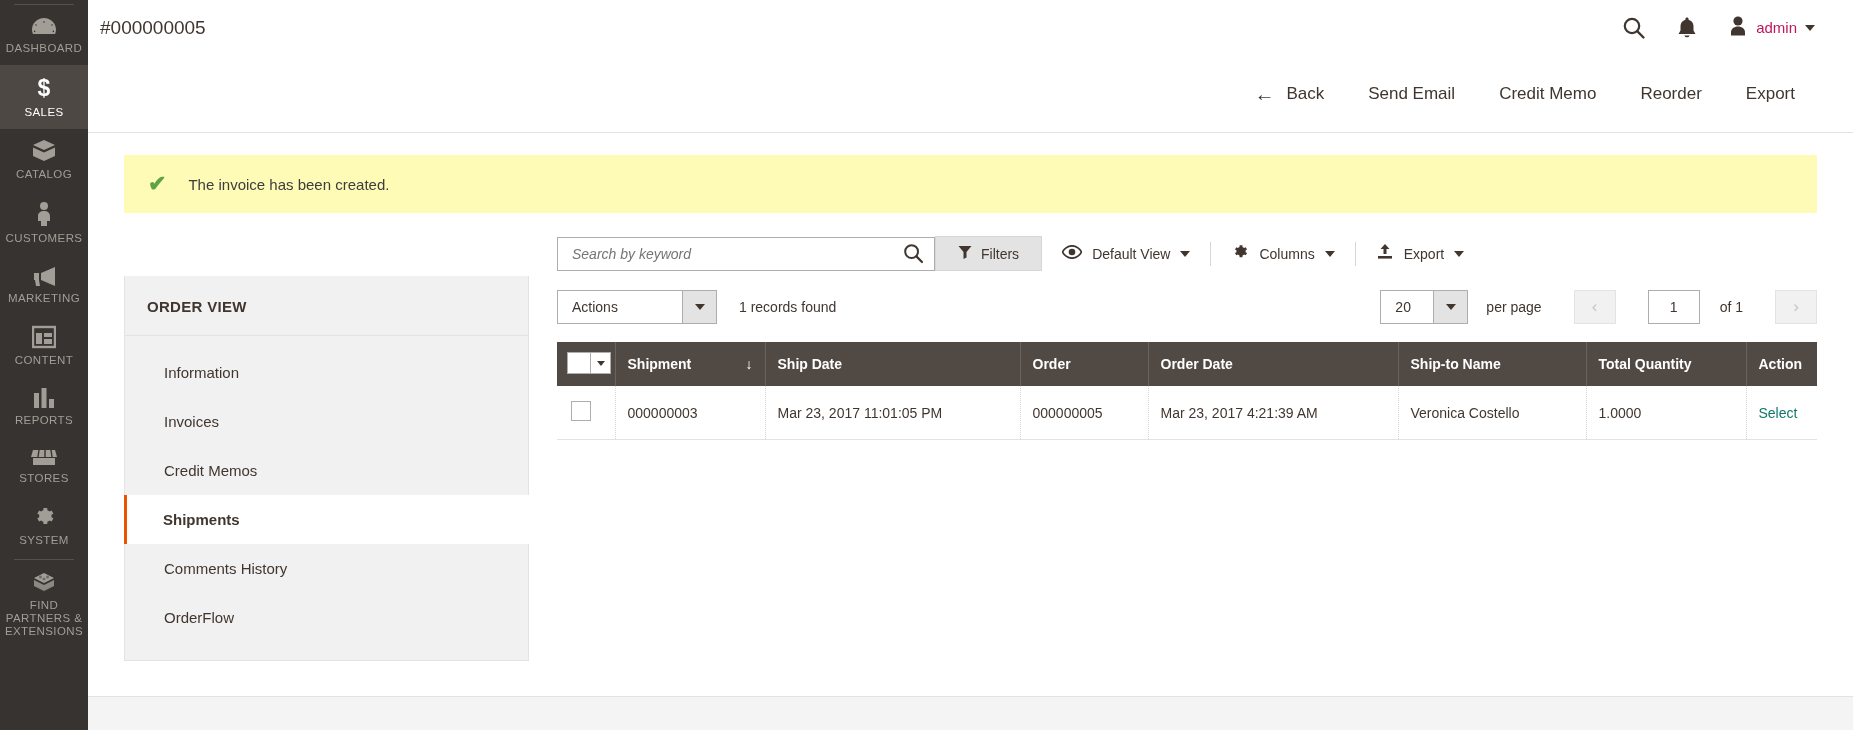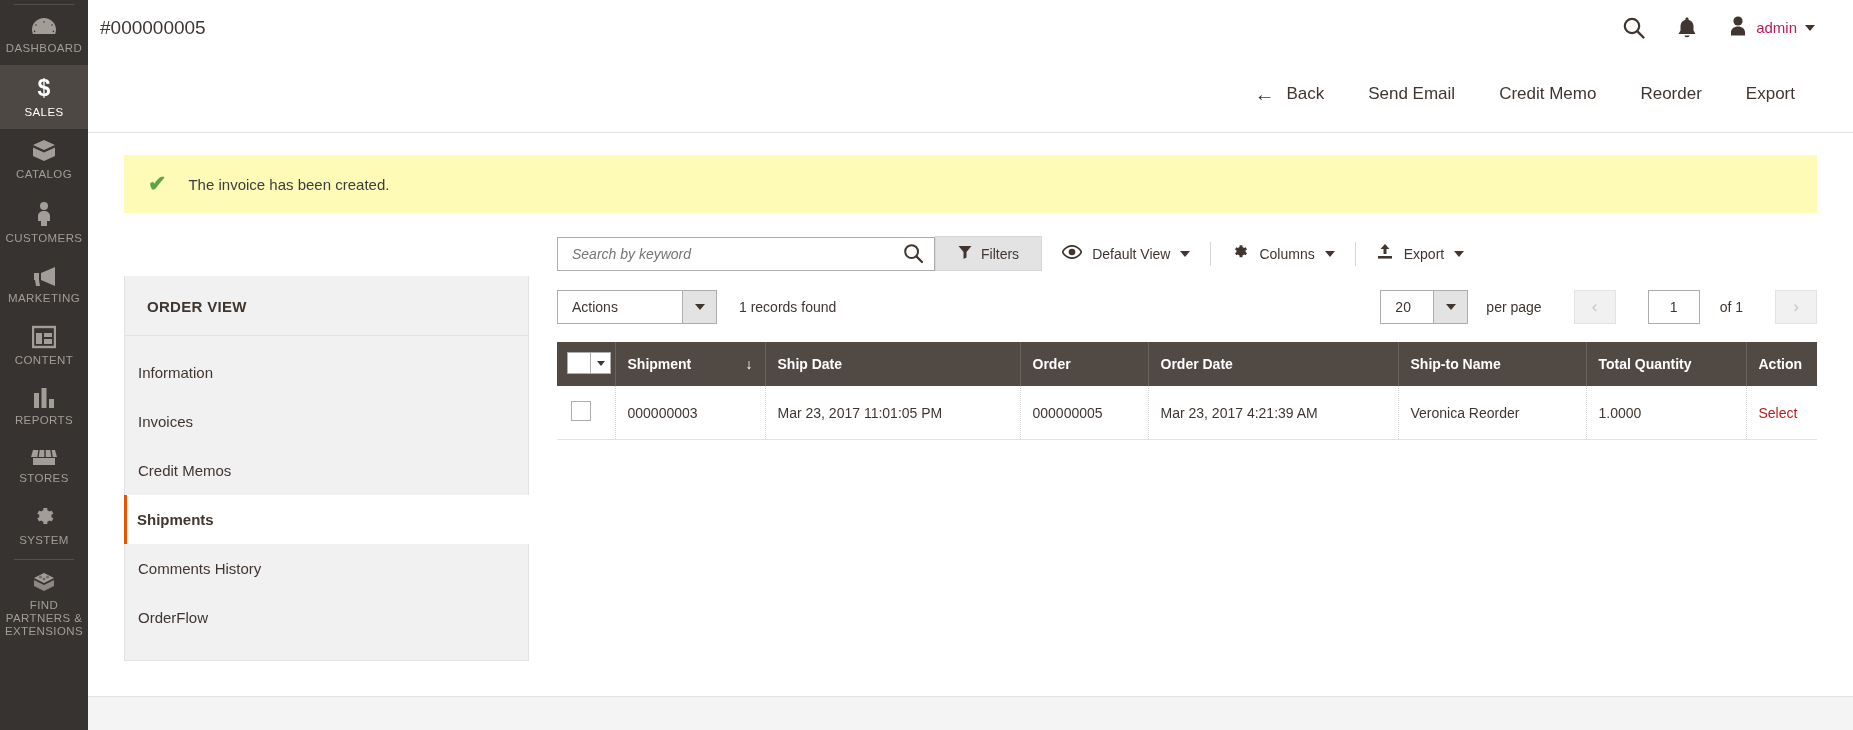--- a/index.html
+++ b/index.html
@@ -176,21 +176,21 @@
     font-weight: bold;
     color: #41362f;
     padding: 22px 22px 20px 22px;
     border-bottom: 1px solid #e3e3e3;
     letter-spacing: 0.3px;
   }
   .ov-list { list-style: none; margin: 0; padding: 12px 0 0 0; }
   .ov-item {
     font-size: 15px;
     color: #41362f;
-    padding: 16px 22px 16px 10px;
+    padding: 16px 22px 16px 36px;
     cursor: pointer;
     border-left: 3px solid transparent;
   }
   .ov-item.active {
     background: #ffffff;
     border-left: 3px solid #eb5202;
     font-weight: bold;
     margin-left: -1px;
     margin-right: -1px;
   }
@@ -366,21 +366,21 @@
   table.grid tbody td:last-child { border-right: none; }
   table.grid tbody td.cb-col { padding-left: 14px; }
   .row-cb {
     width: 20px; height: 20px;
     border: 1px solid #adadad;
     background: #fff;
     display: inline-block;
     cursor: pointer;
   }
   .select-link {
-    color: #b91c1c;
+    color: #0f766e;
     cursor: pointer;
     display: inline-flex;
     align-items: center;
     gap: 26px;
   }
   .caret-blue {
     width: 0; height: 0;
     border-left: 5px solid transparent;
     border-right: 5px solid transparent;
     border-top: 6px solid #007bdb;
@@ -688,21 +688,21 @@
           </thead>
           <tbody>
             <tr>
               <td class="cb-col">
                 <span class="row-cb"></span>
               </td>
               <td>000000003</td>
               <td>Mar 23, 2017 11:01:05 PM</td>
               <td>000000005</td>
               <td>Mar 23, 2017 4:21:39 AM</td>
-              <td>Veronica Reorder</td>
+              <td>Veronica Costello</td>
               <td>1.0000</td>
               <td>
                 <span class="select-link">
                   <span>Select</span>
                   <span class="caret-blue"></span>
                 </span>
               </td>
             </tr>
           </tbody>
         </table>

